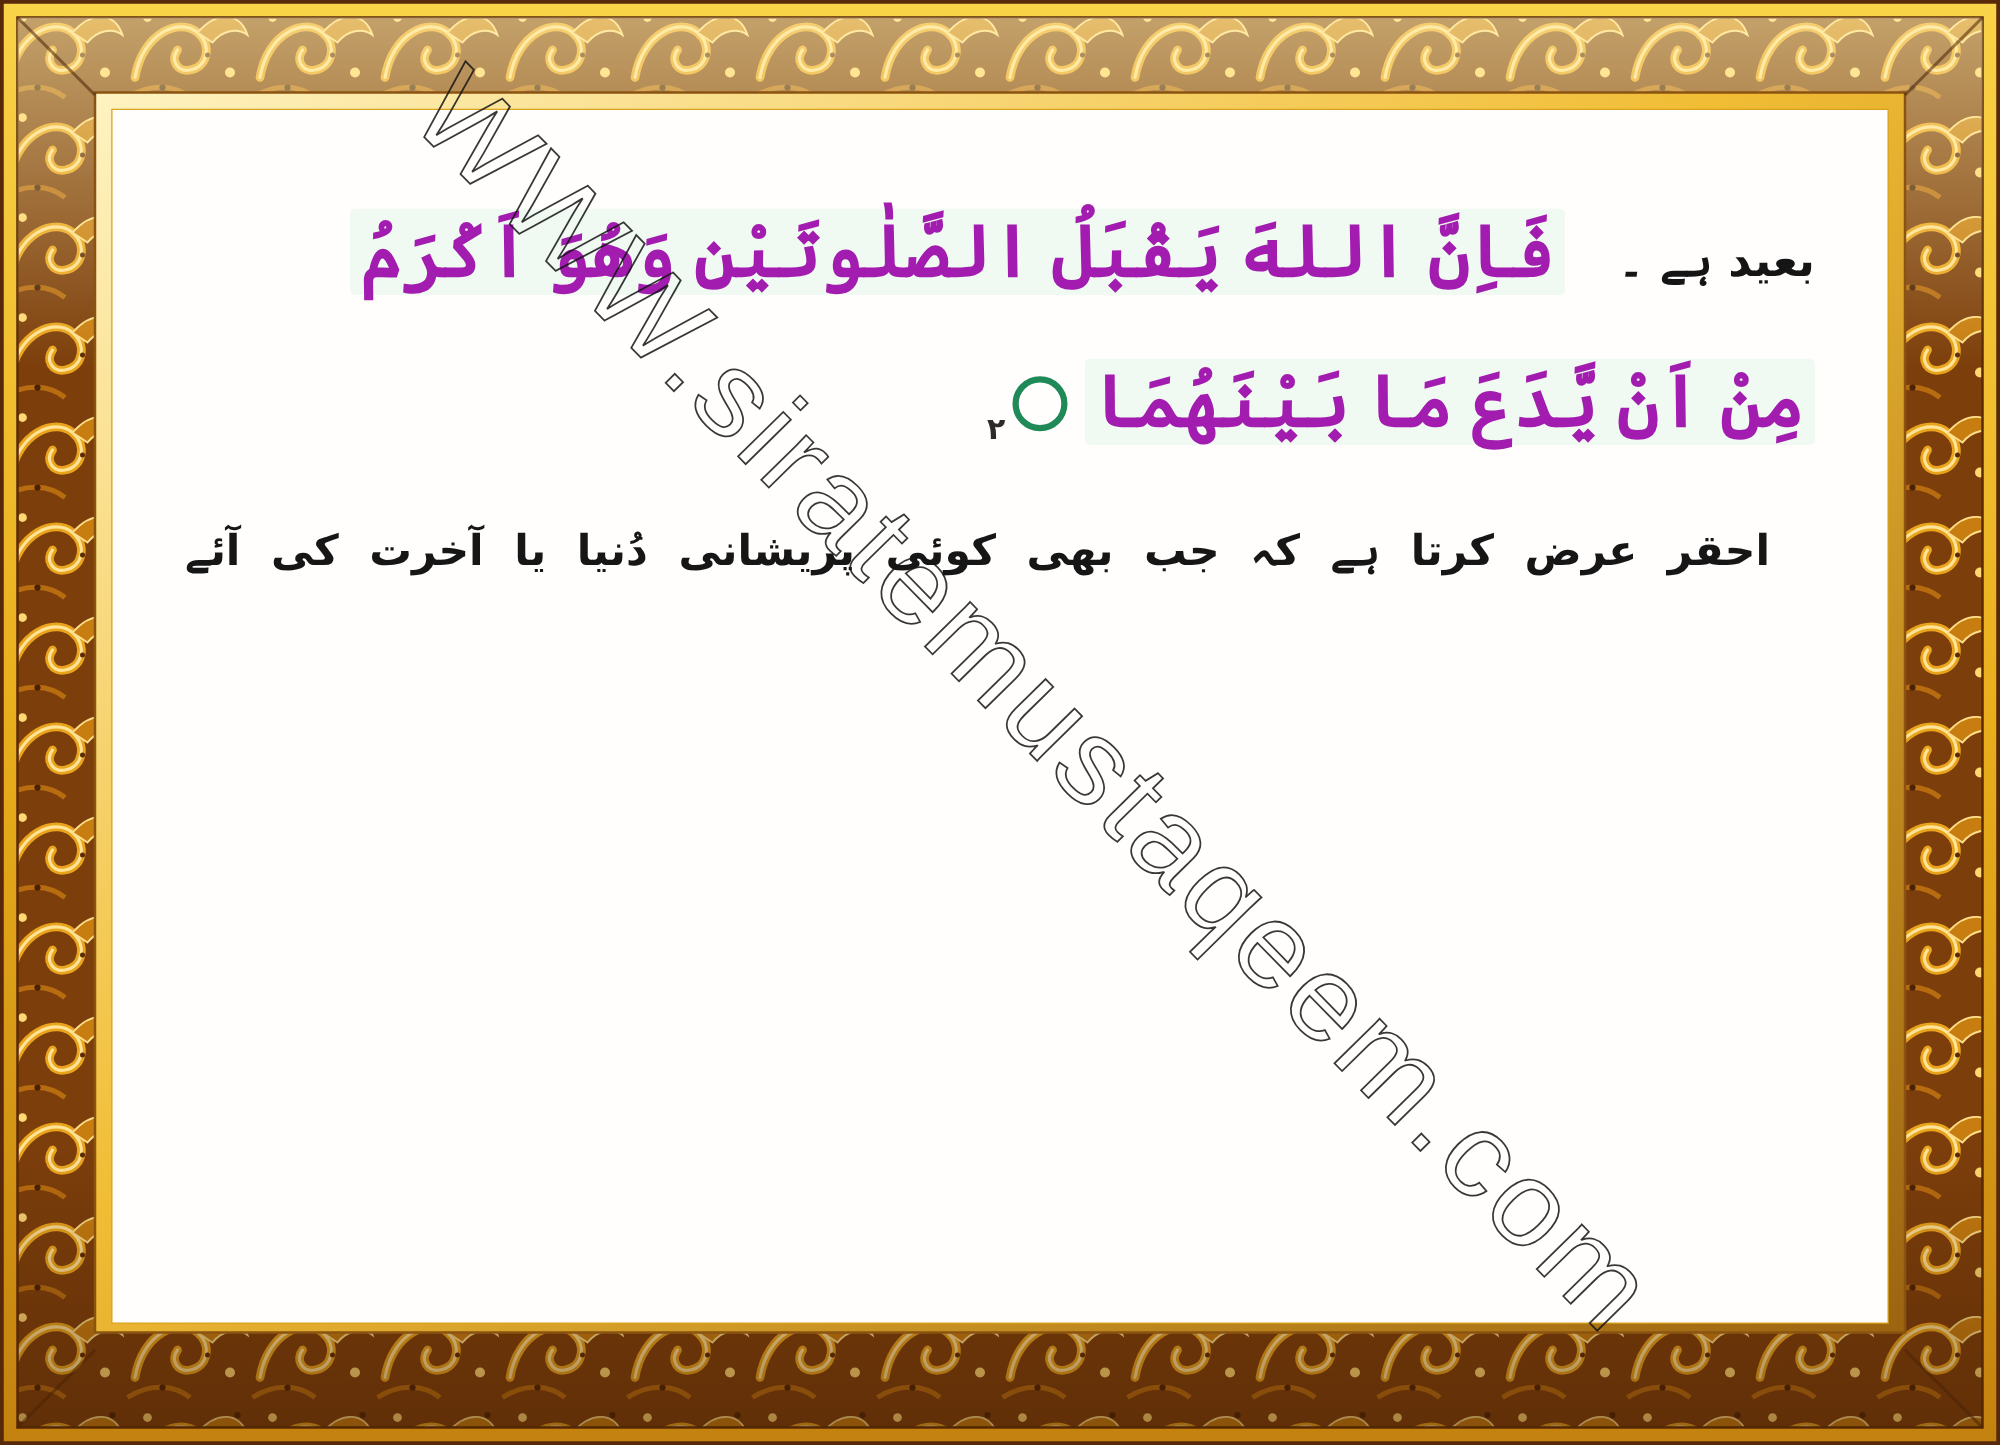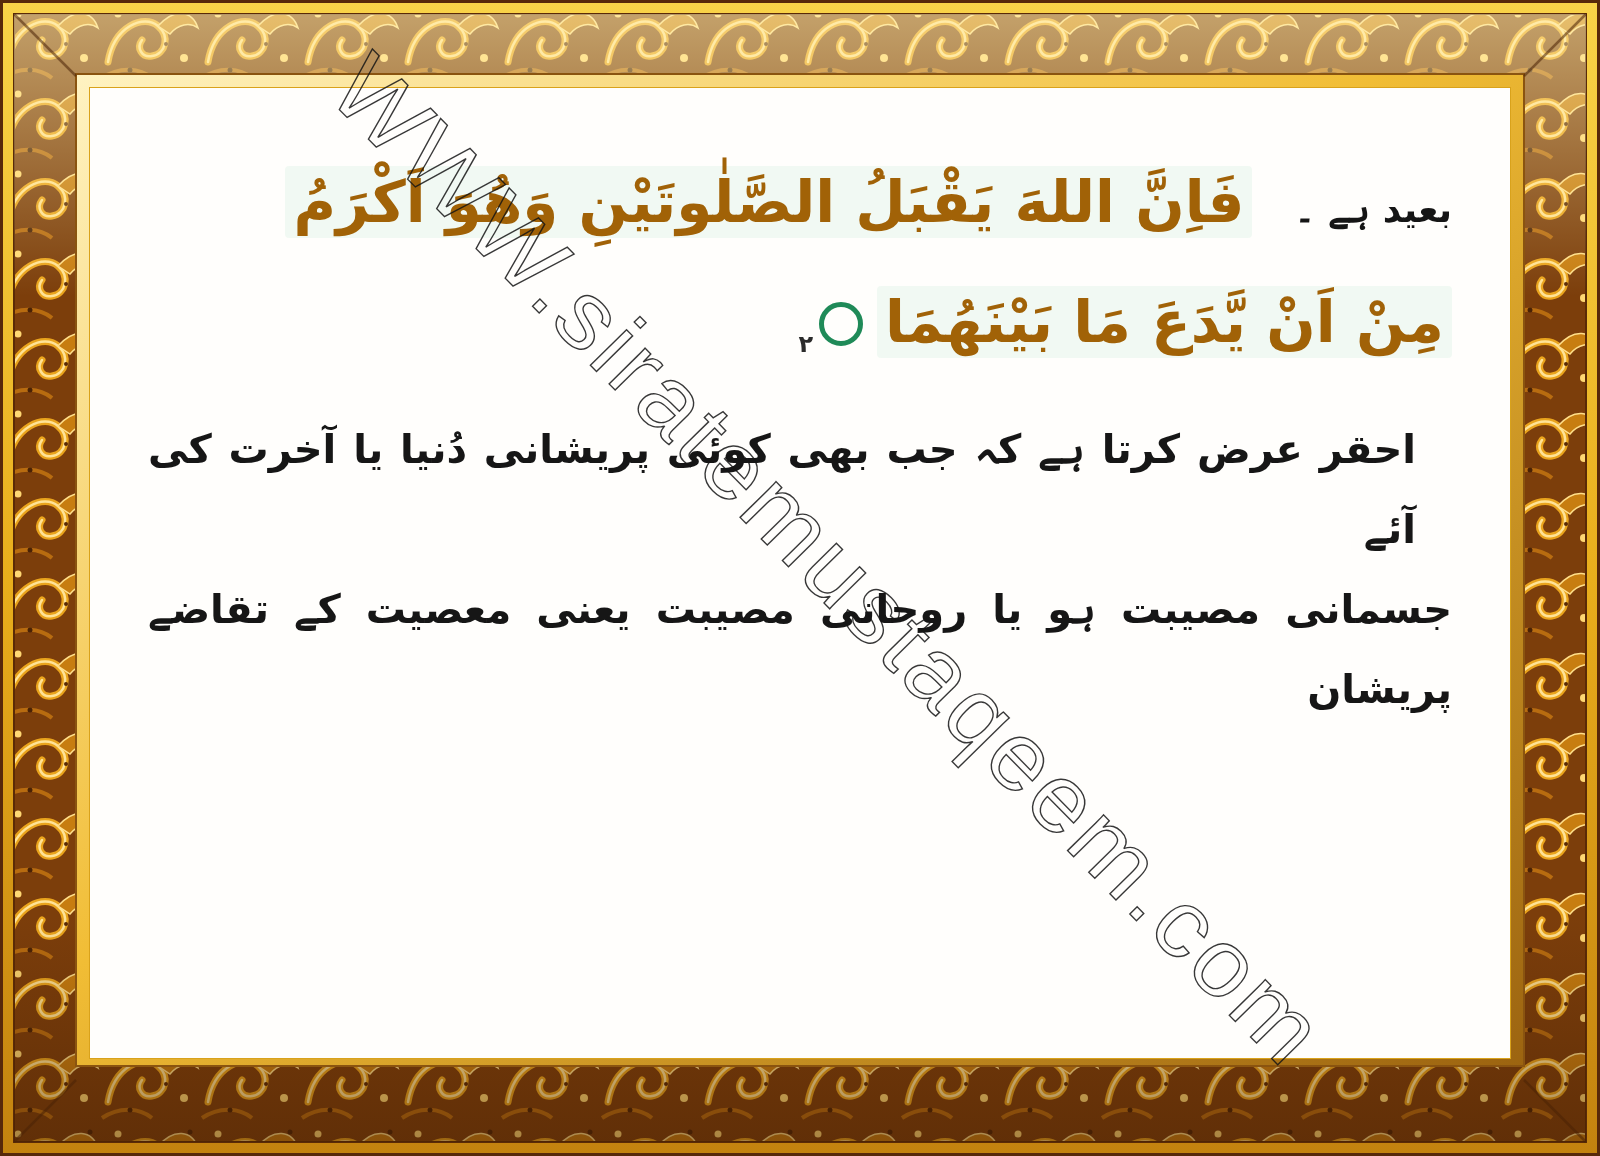--- a/index.html
+++ b/index.html
@@ -5,28 +5,28 @@
   html,body{margin:0;padding:0;background:#222;}
   #stage{position:relative;width:1600px;height:1156px;overflow:hidden;background:#7c3e0b;
          font-family:"DejaVu Sans",sans-serif;}
   #frame-svg{position:absolute;left:0;top:0;z-index:0;display:block;}
   
   #canvas{position:absolute;left:90px;top:88px;right:90px;bottom:98px;z-index:1;
           background:#fffefc;padding:58px 58px 0 58px;direction:rtl;overflow:hidden;}
   .l{white-space:nowrap;line-height:112px;}
   .l1{font-size:50px;}
   .intro{color:#151515;font-weight:700;font-size:36px;margin-left:26px;letter-spacing:1px;}
-  .green{color:#a16207;font-weight:700;font-size:58px;
-         background:rgba(210,238,224,0.32);padding:2px 8px;border-radius:4px;}
+  .green{color:#a21caf;font-weight:700;font-size:58px;
+         background:rgba(210,238,224,0.32);padding:2px 8px;border-radius:4px;font-family:Liberation Serif, serif;}
   .l2 .green{font-size:58px;}
   .ayah-circle{display:inline-block;width:34px;height:34px;border:5px solid #1f8a58;
                border-radius:50%;vertical-align:-4px;margin:0 14px 0 6px;}
   .ayah-num{font-size:24px;color:#2b2b2b;font-weight:700;position:relative;top:10px;}
   #body-block{margin-top:16px;}
-  .body-line{font-size:40px;font-weight:700;color:#161616;line-height:80px;
+  .body-line{font-size:34px;font-weight:700;color:#161616;line-height:67px;
              text-align:justify;text-align-last:justify;text-justify:inter-word;}
   .body-line.first{padding-right:36px;}
   #watermark-svg{position:absolute;left:0;top:0;z-index:2;display:block;pointer-events:none;}
 </style>
 </head>
 <body>
 
 <div id="stage">
 
   <svg id="frame-svg" width="1600" height="1156" viewBox="0 0 1600 1156" aria-hidden="true">
@@ -81,21 +81,20 @@
     <div class="l l1">
       <span class="intro">بعید ہے ۔</span>
       <span class="green">فَاِنَّ اللهَ یَقْبَلُ الصَّلٰوتَیْنِ وَهُوَ اَکْرَمُ</span>
     </div>
     <div class="l l2">
       <span class="green">مِنْ اَنْ یَّدَعَ مَا بَیْنَهُمَا</span><span class="ayah-circle"></span><span class="ayah-num">۲</span>
     </div>
 
     <div id="body-block">
       <div class="body-line first">احقر عرض کرتا ہے کہ جب بھی کوئی پریشانی دُنیا یا آخرت کی آئے</div>
-      <div class="body-line">جسمانی مصیبت ہو یا روحانی مصیبت یعنی معصیت کے تقاضے پریشان</div>
 
     </div>
   </div>
 
   <svg id="watermark-svg" width="1600" height="1156" viewBox="0 0 1600 1156" aria-hidden="true">
     <text transform="translate(325,95) rotate(45.5)" x="0" y="0" font-family="&quot;Liberation Sans&quot;, sans-serif" font-size="96" letter-spacing="4" textLength="1370" lengthAdjust="spacingAndGlyphs" fill="none" stroke="#151515" stroke-width="1.4" opacity="0.85">WWW.siratemustaqeem.com</text>
   </svg>
 
 </div>
 

